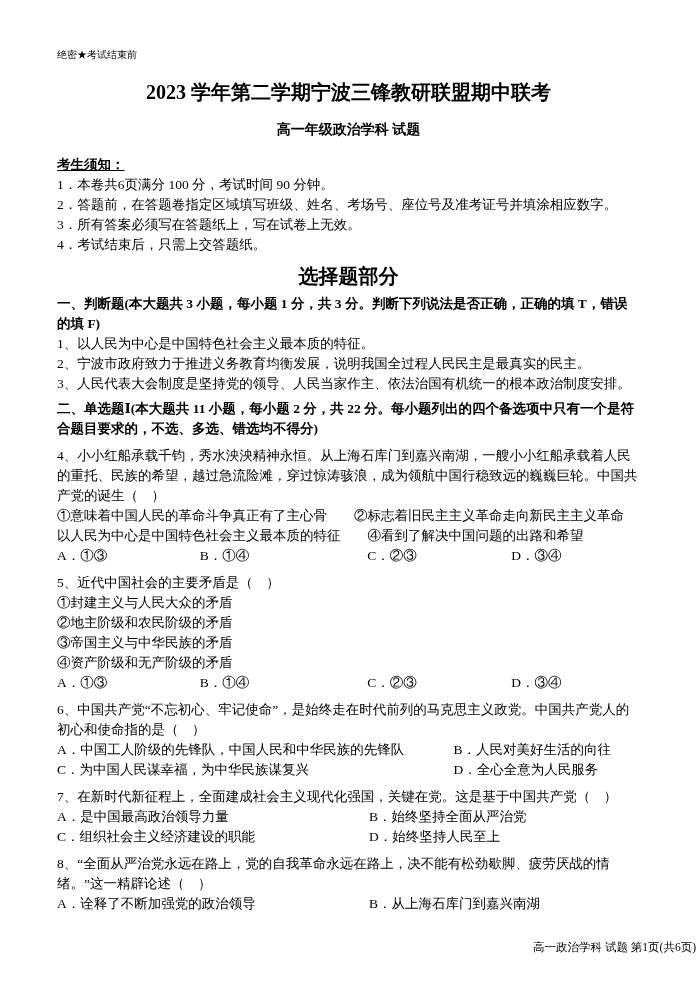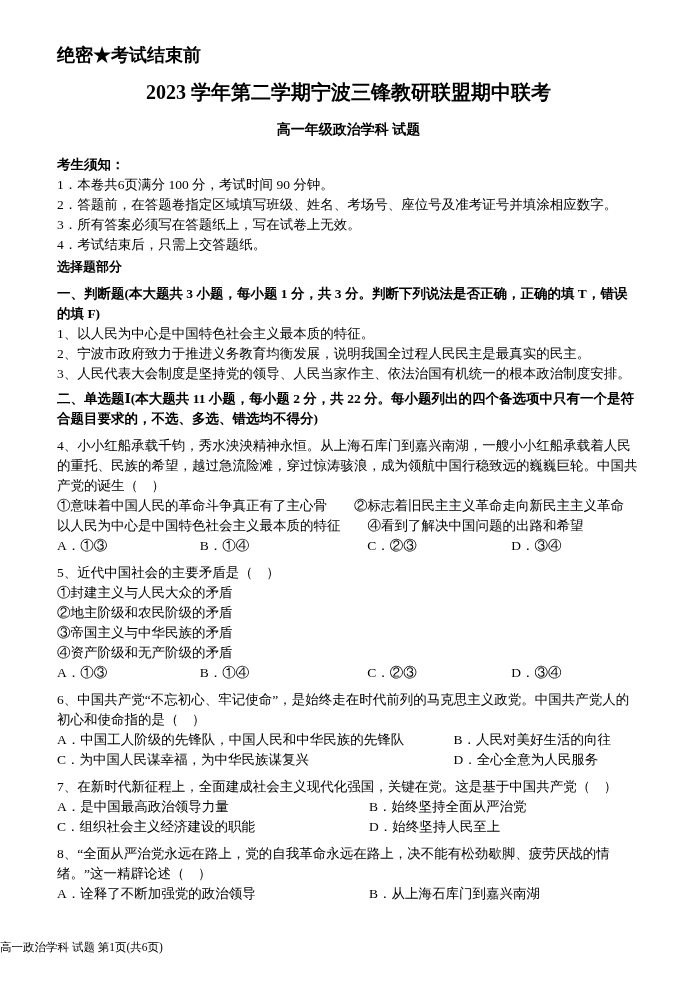--- a/index.html
+++ b/index.html
@@ -11,48 +11,50 @@
     margin: 0 auto;
     background: #ffffff;
     color: #000000;
     font-family: "Liberation Serif", "DejaVu Serif", serif;
     font-size: 13.5px;
     line-height: 20px;
     padding: 46px 56px 0 57px;
     overflow: hidden;
   }
   .classification {
-    font-weight: bold;
-    font-size: 18px;
+    font-weight: normal;
+    font-size: 10px;
     line-height: 18px;
   }
   .title {
     text-align: center;
     font-size: 20px;
     font-weight: bold;
     line-height: 28px;
     margin-top: 14px;
   }
   .subtitle {
     text-align: center;
     font-size: 14px;
     font-weight: bold;
     line-height: 24px;
     margin-top: 12px;
   }
   .notice-heading {
     font-weight: bold;
     margin-top: 13px;
+    text-decoration: underline;
   }
   .notice-item { }
   .section-title {
-    font-size: 13px;
+    text-align: center;
+    font-size: 20px;
     font-weight: bold;
     line-height: 23px;
-    margin-top: 0;
+    margin-top: 10px;
     margin-bottom: 6px;
   }
   .part-heading {
     font-weight: bold;
     margin-top: 5px;
   }
   .q-line { }
   .q-block { margin-top: 7px; }
   .choices4 {
     display: grid;
@@ -65,21 +67,21 @@
   .choices2-wide {
     display: grid;
     grid-template-columns: 65.6% 34.4%;
     gap: 14px;
   }
   .footer {
     position: absolute;
     left: 0;
     bottom: 28px;
     width: 100%;
-    text-align: left;
+    text-align: right;
     font-size: 11.5px;
     line-height: 16px;
     margin-top: 20px;
   }
 </style>
 </head>
 <body>
 
 <div class="page">
 

